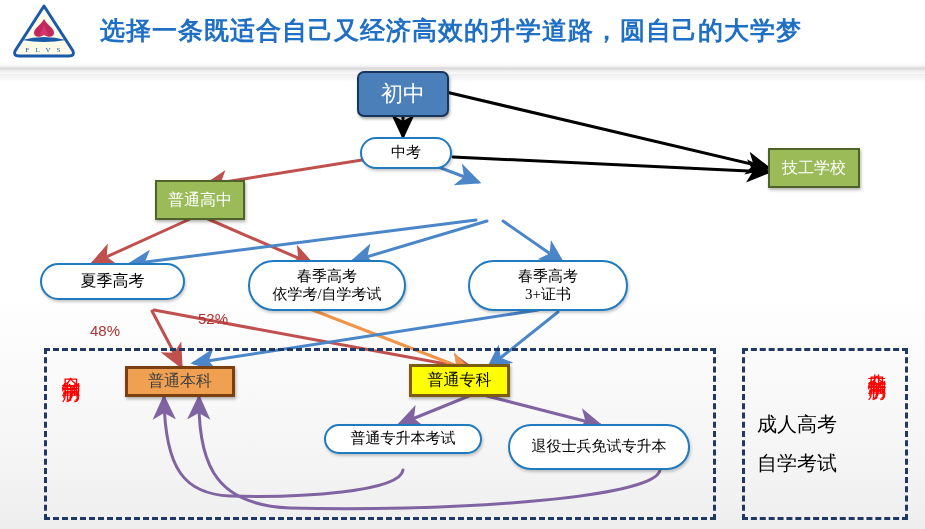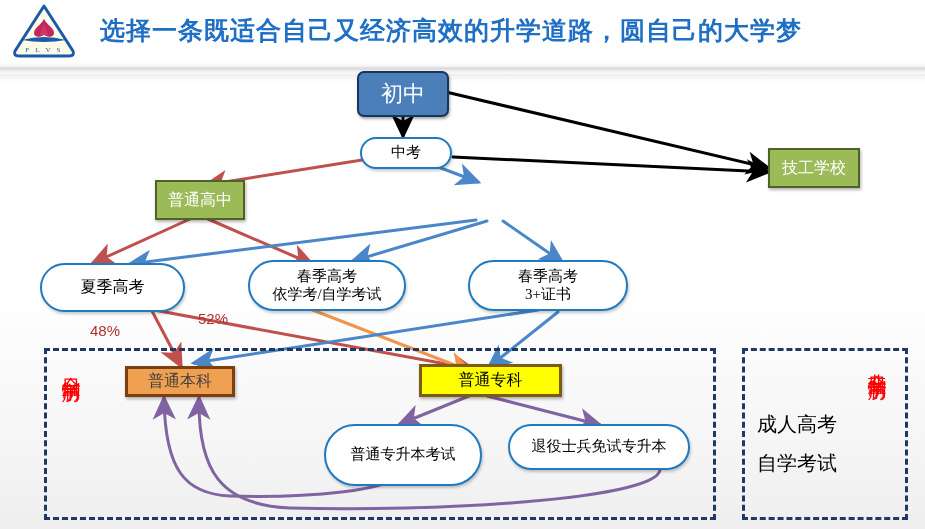--- a/index.html
+++ b/index.html
@@ -161,43 +161,43 @@
 
   <div class="node n-rect-green" style="left:155px;top:180px;width:90px;height:40px;">
     <span>普通高中</span>
   </div>
 
 
   <div class="node n-rect-green" style="left:768px;top:148px;width:92px;height:40px;">
     <span>技工学校</span>
   </div>
 
-  <div class="node n-pill" style="left:40px;top:263px;width:145px;height:49px;">
+  <div class="node n-pill" style="left:40px;top:263px;width:145px;height:37px;">
     <span class="t-red fs16">夏季高考</span>
   </div>
 
   <div class="node n-pill" style="left:248px;top:260px;width:158px;height:51px;">
     <span class="t-red fs15">春季高考</span>
     <span class="t-black fs15">依学考/自学考试</span>
   </div>
 
   <div class="node n-pill" style="left:468px;top:260px;width:160px;height:51px;">
     <span class="t-red fs15">春季高考</span>
     <span class="t-black fs15">3+证书</span>
   </div>
 
   <div class="node n-rect-orange" style="left:125px;top:366px;width:110px;height:31px;">
     <span>普通本科</span>
   </div>
 
-  <div class="node n-rect-yellow" style="left:419px;top:364px;width:143px;height:33px;">
+  <div class="node n-rect-yellow" style="left:409px;top:364px;width:101px;height:33px;">
     <span>普通专科</span>
   </div>
 
-  <div class="node n-pill" style="left:324px;top:424px;width:158px;height:62px;">
+  <div class="node n-pill" style="left:324px;top:424px;width:158px;height:30px;">
     <span class="t-red fs15">普通专升本考试</span>
   </div>
 
   <div class="node n-pill" style="left:508px;top:424px;width:182px;height:46px;">
     <span class="t-red fs15">退役士兵免试专升本</span>
   </div>
 
   <div class="pct" style="left:90px;top:322px;">48%</div>
   <div class="pct" style="left:198px;top:310px;">52%</div>
 

